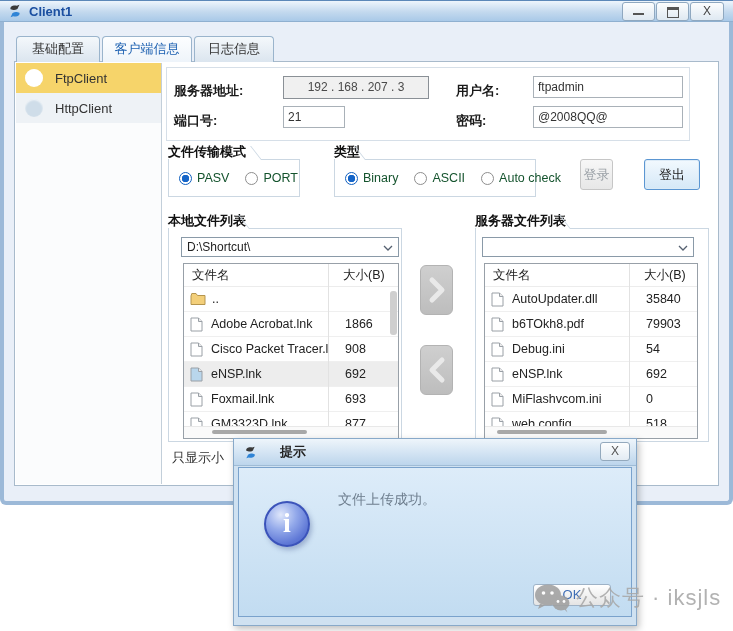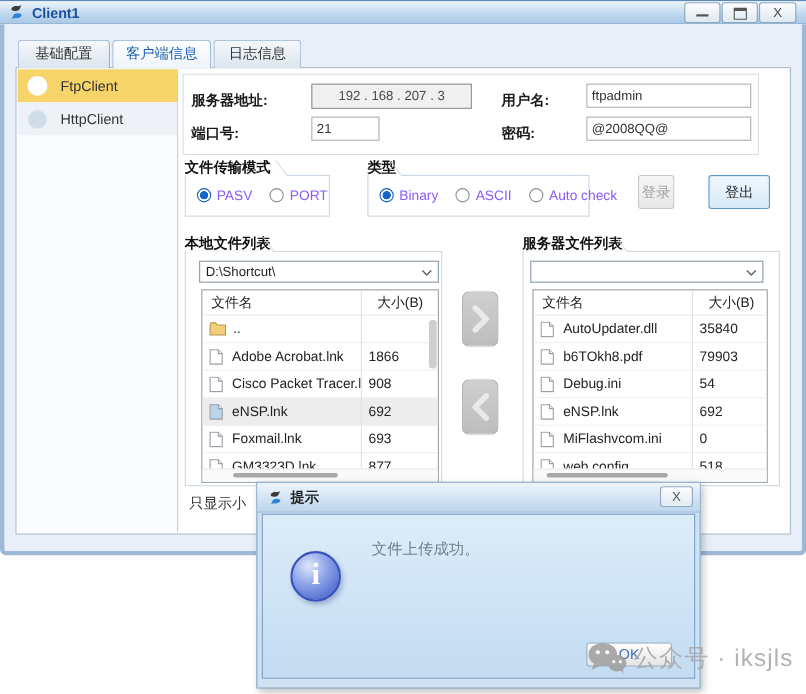--- a/index.html
+++ b/index.html
@@ -40,59 +40,59 @@
   #ipbox{position:absolute;left:283px;top:76px;width:146px;height:23px;box-sizing:border-box;z-index:3;
     background:#f0f0f0;border:1px solid #8a9096;font-size:12px;color:#4a4a4a;text-align:center;line-height:21px}
   
   .grp{position:absolute;z-index:2}
   .grp-title{height:16px;font-size:13px;font-weight:700;color:#111;white-space:nowrap}
   .grp-body{position:relative;box-sizing:border-box;border:1px solid #cbd7e2;background:transparent}
   .grp-body::before{content:'';position:absolute;top:-1px;left:0;height:1px;width:var(--tw);background:#fff}
   .grp-body::after{content:'';position:absolute;top:-14px;left:var(--tw);width:1px;height:14px;background:#cbd7e2;
     transform:skewX(38deg);transform-origin:bottom left}
   .radio-row{display:flex;align-items:center;height:100%;padding-left:10px}
-  .radio-item{display:inline-flex;align-items:flex-start;margin-right:16px;font-size:12.5px;color:#8b5cf6;white-space:nowrap}
+  .radio-item{display:inline-flex;align-items:center;margin-right:16px;font-size:12.5px;color:#14532d;white-space:nowrap}
   .radio{width:13px;height:13px;border-radius:50%;border:1px solid #8e8e8e;background:#fff;box-sizing:border-box;margin-right:5px;flex:none}
   .radio-item.checked .radio{border-color:#1060c0;background:radial-gradient(circle,#1565c8 0 3.5px,#fff 4px)}
   
   .abtn{position:absolute;box-sizing:border-box;border-radius:3px;font-size:13px;text-align:center;z-index:3}
   #btn-login{left:580px;top:159px;width:33px;height:31px;line-height:29px;color:#9aa0a6;
     background:linear-gradient(#f7f7f7,#e7e7e7);border:1px solid #c6c6c6}
   #btn-logout{left:644px;top:159px;width:56px;height:31px;line-height:29px;color:#222;
     background:linear-gradient(#f2f9fe,#d5e8f7);border:1px solid #5b96d2;box-shadow:inset 0 0 0 1px #dcebf7}
   
   .dd{position:absolute;box-sizing:border-box;height:20px;background:#fff;border:1px solid #8a9aa8;
       font-size:12px;line-height:18px;padding:0 18px 0 5px;white-space:nowrap;overflow:hidden}
   .dd svg{position:absolute;right:5px;top:7px}
   .ftable{position:absolute;box-sizing:border-box;background:#fff;border:1px solid #98a0a8;overflow:hidden}
   .ftable::before{content:'';position:absolute;left:144px;top:0;bottom:11px;width:1px;background:#e2e2e2;z-index:1}
   .thead{height:22px;display:flex;align-items:center;font-size:12.5px;color:#222;border-bottom:1px solid #ececec}
   .thead .c1{flex:0 0 136px;padding-left:8px}.thead .c2{padding-left:15px}
   .trow{height:24px;display:flex;align-items:center;font-size:12.5px;color:#222;border-bottom:1px solid #efefef}
   .trow.selected{background:#ededed}
   .trow .icon{flex:0 0 15px;margin-left:6px;height:15px}
   .trow .fname{flex:0 0 117px;padding-left:6px;white-space:nowrap;overflow:hidden}
-  .trow .fsize{padding-left:7px;white-space:nowrap}
+  .trow .fsize{padding-left:17px;white-space:nowrap}
   .trow:not([data-icon="folder"]) .i-folder{display:none}
   .trow[data-icon="file-selected"] .i-file .pg{fill:#b9d6ec}
   .vthumb{position:absolute;right:1px;top:27px;width:7px;height:44px;background:#cfcfcf;border-radius:3px;z-index:2}
   .hscroll{position:absolute;left:0;right:0;bottom:0;height:11px;background:#fafafa;border-top:1px solid #e8e8e8;z-index:2}
   .hthumb{position:absolute;top:3px;height:4px;background:#a8a8a8;border-radius:2px}
   
   .xfer{position:absolute;left:420px;width:33px;height:50px;box-sizing:border-box;z-index:2;
     background:linear-gradient(#cfcfcf,#bdbdbd);border:1px solid #b3b3b3;border-radius:6px;
     display:flex;align-items:center;justify-content:center}
   #xfer-up{top:265px}#xfer-down{top:345px}
   #footer-note{position:absolute;left:172px;top:449px;font-size:13px;color:#333;z-index:2}
   
   #dlg{position:absolute;left:233px;top:438px;width:404px;height:188px;box-sizing:border-box;z-index:40;
     background:#cfe1f1;border:1px solid #88a9c9;box-shadow:2px 3px 7px rgba(0,0,0,.25)}
   #dlg-title{position:absolute;left:0;top:0;right:0;height:26px;display:flex;align-items:center;
     background:linear-gradient(#eef5fb,#bcd5ec);border-bottom:1px solid #9fbcd6}
-  #dlg-title .t{margin-left:6px;font-size:13px;font-weight:700;color:#222}
+  #dlg-title .t{margin-left:22px;font-size:13px;font-weight:700;color:#222}
   #dlg-logo{margin-left:9px}
   #dlg-close{position:absolute;right:6px;top:3px;width:30px;height:19px;box-sizing:border-box;text-align:center;line-height:17px;
     background:linear-gradient(#fcfdfe,#e2ebf3);border:1px solid #93a9bd;border-radius:3px;font-size:12px;color:#555}
   #dlg-body{position:absolute;left:4px;right:4px;top:28px;bottom:8px;box-sizing:border-box;
     border:1px solid #7aa2cc;background:linear-gradient(#ddecf9,#c2dcf1)}
   #info-icon{position:absolute;left:30px;top:62px;width:42px;height:42px;border-radius:50%;z-index:41;
     background:radial-gradient(circle at 35% 28%,#dfe7fb,#93a9ea 38%,#5f78d6 72%,#4c63c4);
     border:2px solid #3b53ba;box-shadow:2px 3px 5px rgba(60,80,140,.35);
     color:#fff;font-family:"Liberation Serif","DejaVu Serif",serif;font-weight:700;font-size:28px;text-align:center;line-height:40px}
   #info-icon::before{content:'i'}

